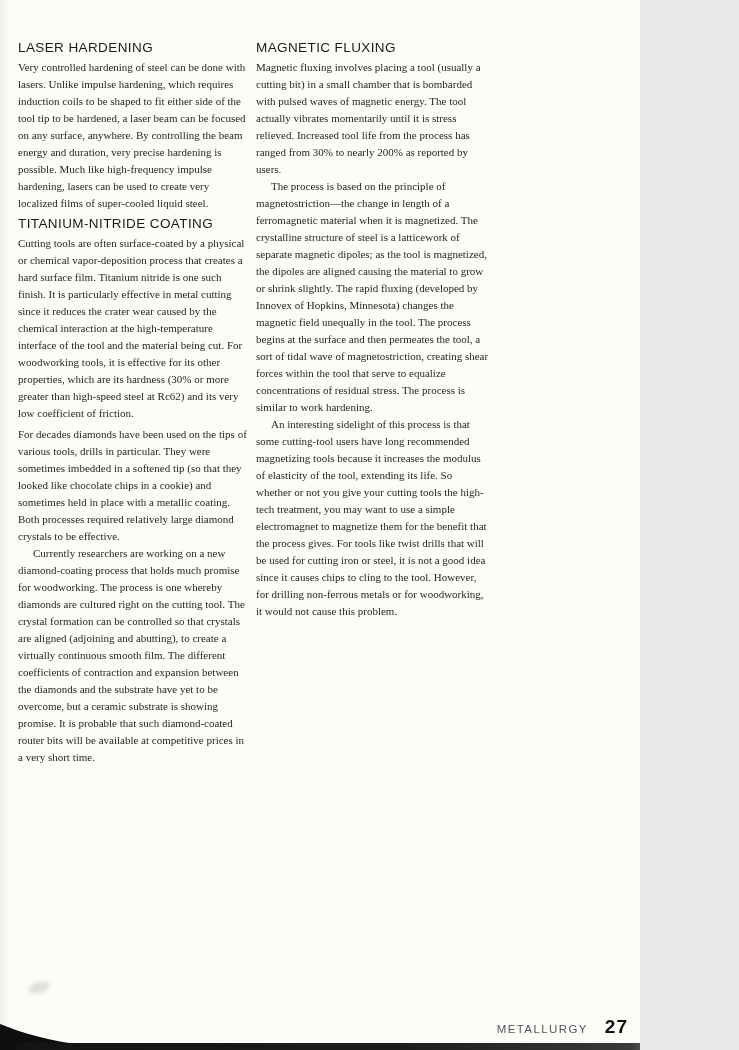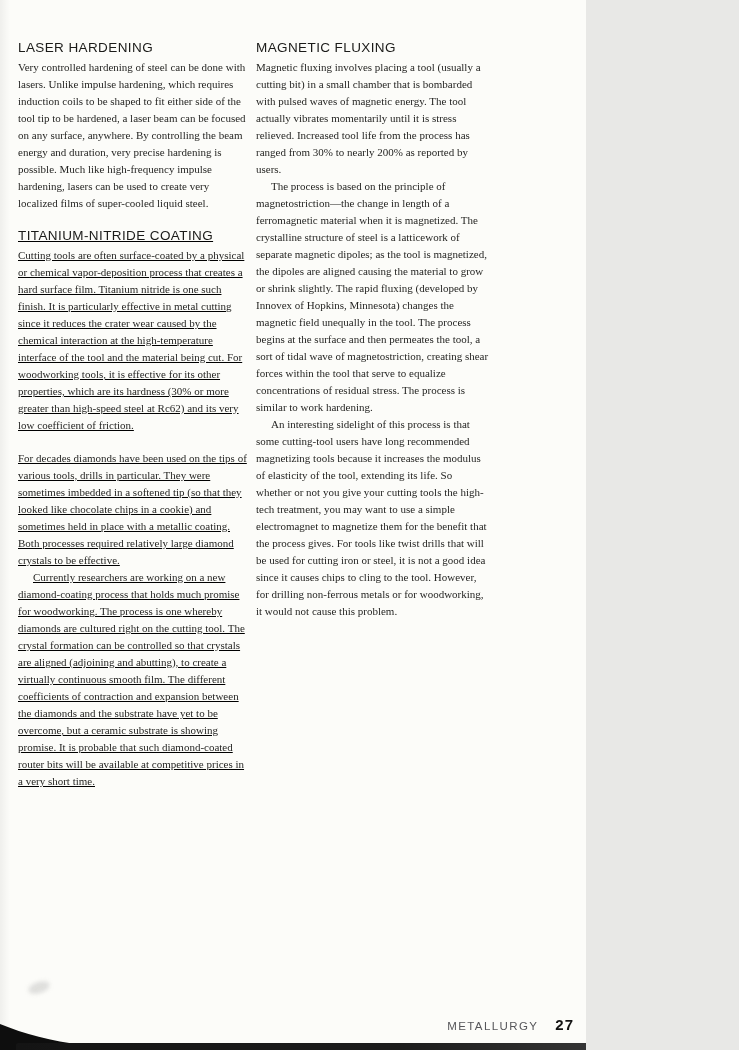--- a/index.html
+++ b/index.html
@@ -1,18 +1,18 @@
 <!DOCTYPE html>
 <html><head>
 <meta charset="utf-8">
 <style>
   html, body { margin: 0; padding: 0; background: #e8e8e6; }
   .page {
     position: relative;
-    width: 586px;
+    width: 640px;
     height: 1050px;
     background: #fcfcf9;
     overflow: hidden;
     box-sizing: border-box;
   }
   
   .page::before {
     content: "";
     position: absolute;
     left: 0; top: 0; bottom: 0;
@@ -22,21 +22,21 @@
   }
   .col {
     position: absolute;
     top: 40px;
     width: 233px;
   }
   .col-left  { left: 18px;  }
   .col-right { left: 256px; }
 
   .section { margin: 0; }
-  .section + .section { margin-top: 16px; text-decoration: underline; }
+  .section + .section { margin-top: 4px; }
 
   .section-heading {
     font-family: "Liberation Sans", sans-serif;
     font-size: 13.5px;
     font-weight: 500;
     letter-spacing: 0.4px;
     color: #1b1b19;
     margin: 0 0 3px 0;
     line-height: 16px;
   }
@@ -59,21 +59,21 @@
     gap: 17px;
   }
   .footer-section {
     font-family: "Liberation Sans", sans-serif;
     font-size: 11.5px;
     letter-spacing: 1.4px;
     color: #56565a;
   }
   .footer-page {
     font-family: "Liberation Sans", sans-serif;
-    font-size: 15px;
+    font-size: 19px;
     font-weight: 700;
     color: #121212;
     letter-spacing: 1px;
   }
 
   
   .scan-bottom-bar {
     position: absolute;
     bottom: 0;
     left: 16px;

